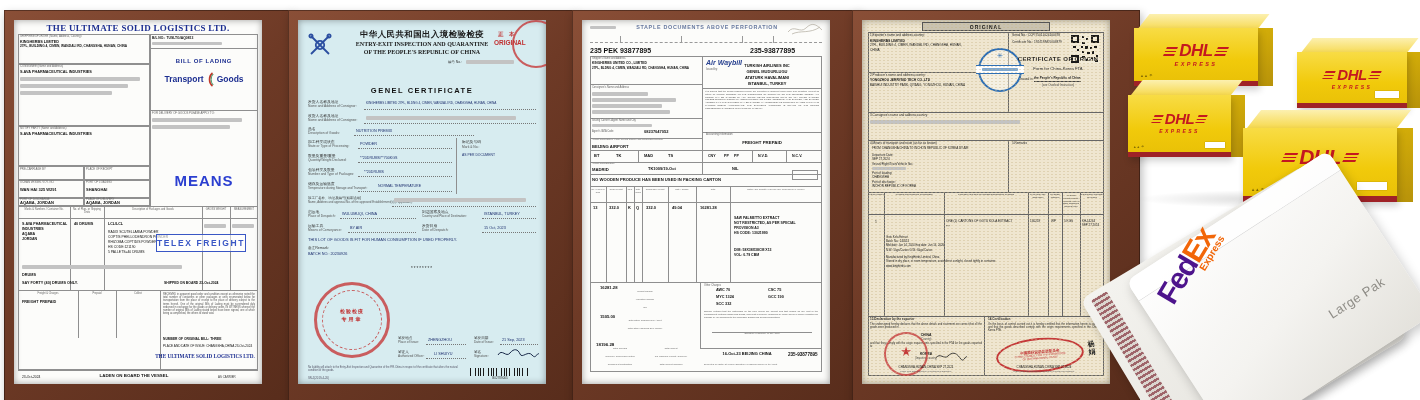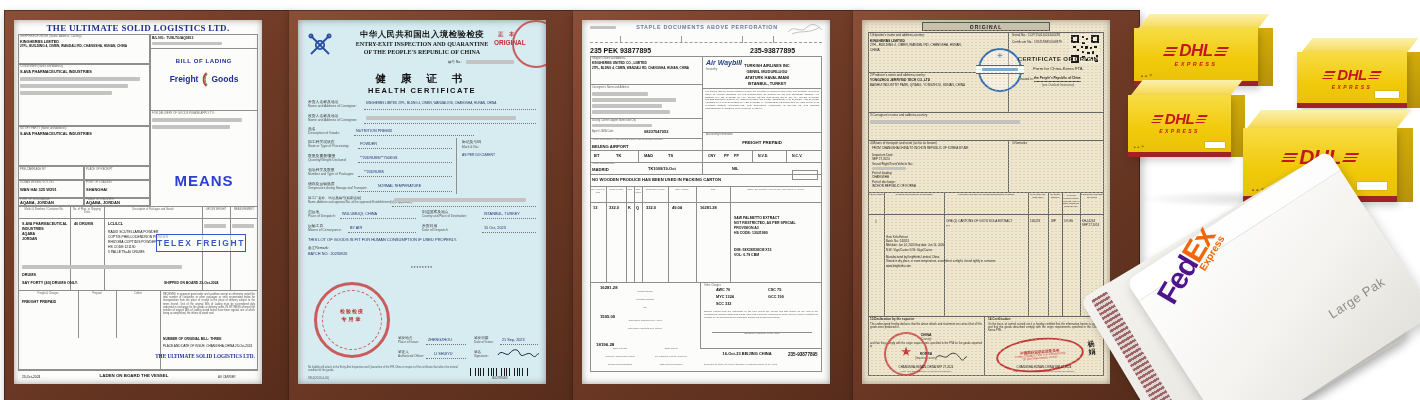--- a/index.html
+++ b/index.html
@@ -86,21 +86,21 @@
     <div class="a tiny-label" style="left:6px;top:178px;font-size:2.8px">PORT OF DISCHARGE</div>
     <div class="a b" style="left:6px;top:181px;font-size:4px;color:#111">AQABA, JORDAN</div>
     <div class="a tiny-label" style="left:72px;top:178px;font-size:2.8px">PLACE OF DELIVERY</div>
     <div class="a b" style="left:72px;top:181px;font-size:4px;color:#111">AQABA, JORDAN</div>
 
     <div class="a b" style="left:138px;top:16px;font-size:3.4px;color:#111">B/L NO.: TUSLTG/AQ0813</div>
     <div class="a blur" style="left:138px;top:22px;width:70px;height:3.4px"></div>
     <div class="a hl" style="left:136px;top:28px;width:108px"></div>
     <div class="a c b navy" style="left:136px;top:38px;width:108px;font-size:6px;letter-spacing:.6px">BILL OF LADING</div>
     <div class="a" style="left:136px;top:52px;width:108px;display:flex;justify-content:center;align-items:center;gap:3px">
-      <span class="b navy" style="font-size:8.5px">Freight</span>
+      <span class="b navy" style="font-size:8.5px">Transport</span>
       <svg width="7" height="15" viewBox="0 0 7 15">
             <path d="M5.5 1 C1.5 4,1.5 11,5.5 14" stroke="#c0392b" stroke-width="1.6" fill="none"></path>
             <path d="M6.3 2 C3.4 4.5,3.4 10.5,6.3 13" stroke="#2e8b57" stroke-width="1" fill="none"></path>
           </svg>
       <span class="b navy" style="font-size:8.5px">Goods</span>
     </div>
     <div class="a hl" style="left:136px;top:90px;width:108px"></div>
     <div class="a tiny-label" style="left:138px;top:92px;font-size:2.8px">FOR DELIVERY OF GOODS PLEASE APPLY TO:</div>
     <div class="a blur" style="left:138px;top:98px;width:90px;height:4px"></div>
     <div class="a blur" style="left:138px;top:105px;width:78px;height:4px"></div>
@@ -167,22 +167,21 @@
       </g>
     </svg>
     <div class="a c b ser" style="left:24px;top:10px;width:200px;font-size:8.4px;color:#1a1a1a;letter-spacing:.5px">中华人民共和国出入境检验检疫</div>
     <div class="a c b ser" style="left:24px;top:21px;width:200px;font-size:6px;color:#1a1a1a">ENTRY-EXIT INSPECTION AND QUARANTINE</div>
     <div class="a c b ser" style="left:24px;top:29px;width:200px;font-size:6px;color:#1a1a1a">OF THE PEOPLE'S REPUBLIC OF CHINA</div>
     <div class="a b red" style="left:200px;top:11px;font-size:5.5px;letter-spacing:2px">正 本</div>
     <div class="a b red" style="left:196px;top:19px;font-size:6.5px">ORIGINAL</div>
     <div class="a seal" style="left:214px;top:0px;width:48px;height:48px;border-width:2.4px"></div>
     <div class="a" style="left:150px;top:40px;font-size:3.4px;color:#333">编号 No.:</div>
     <div class="a blur" style="left:168px;top:40px;width:48px;height:3.6px"></div>
-    <div class="a c b" style="left:0;top:52px;width:248px;font-size:10.5px;letter-spacing:6px;color:#111">健 康 证 书</div>
-    <div class="a c b" style="left:0;top:66px;width:248px;font-size:7.5px;letter-spacing:1.5px;color:#111">HEALTH CERTIFICATE</div>
+    <div class="a c b" style="left:0;top:66px;width:248px;font-size:7.5px;letter-spacing:1.5px;color:#111">GENEL CERTIFICATE</div>
 
     <div class="a" style="left:10px;top:80px;font-size:3.8px;color:#333">发货人名称及地址</div>
     <div class="a" style="left:10px;top:85px;font-size:3.3px;color:#555">Name and Address of Consignor:</div>
     <div class="a" style="left:68px;top:82px;width:170px;font-size:3.1px;color:#1d2f6e">KINGHERBS LIMITED  27FL, BLDNG 4, CIMEN, WANJIALI RD, CHANGSHA, HUNAN, CHINA</div>
     <div class="a dot" style="left:66px;top:89px;width:172px"></div>
 
     <div class="a" style="left:10px;top:94px;font-size:3.8px;color:#333">收货人名称及地址</div>
     <div class="a" style="left:10px;top:99px;font-size:3.3px;color:#555">Name and Address of Consignee:</div>
     <div class="a blur" style="left:68px;top:96px;width:150px;height:4px"></div>
     <div class="a dot" style="left:66px;top:103px;width:172px"></div>

